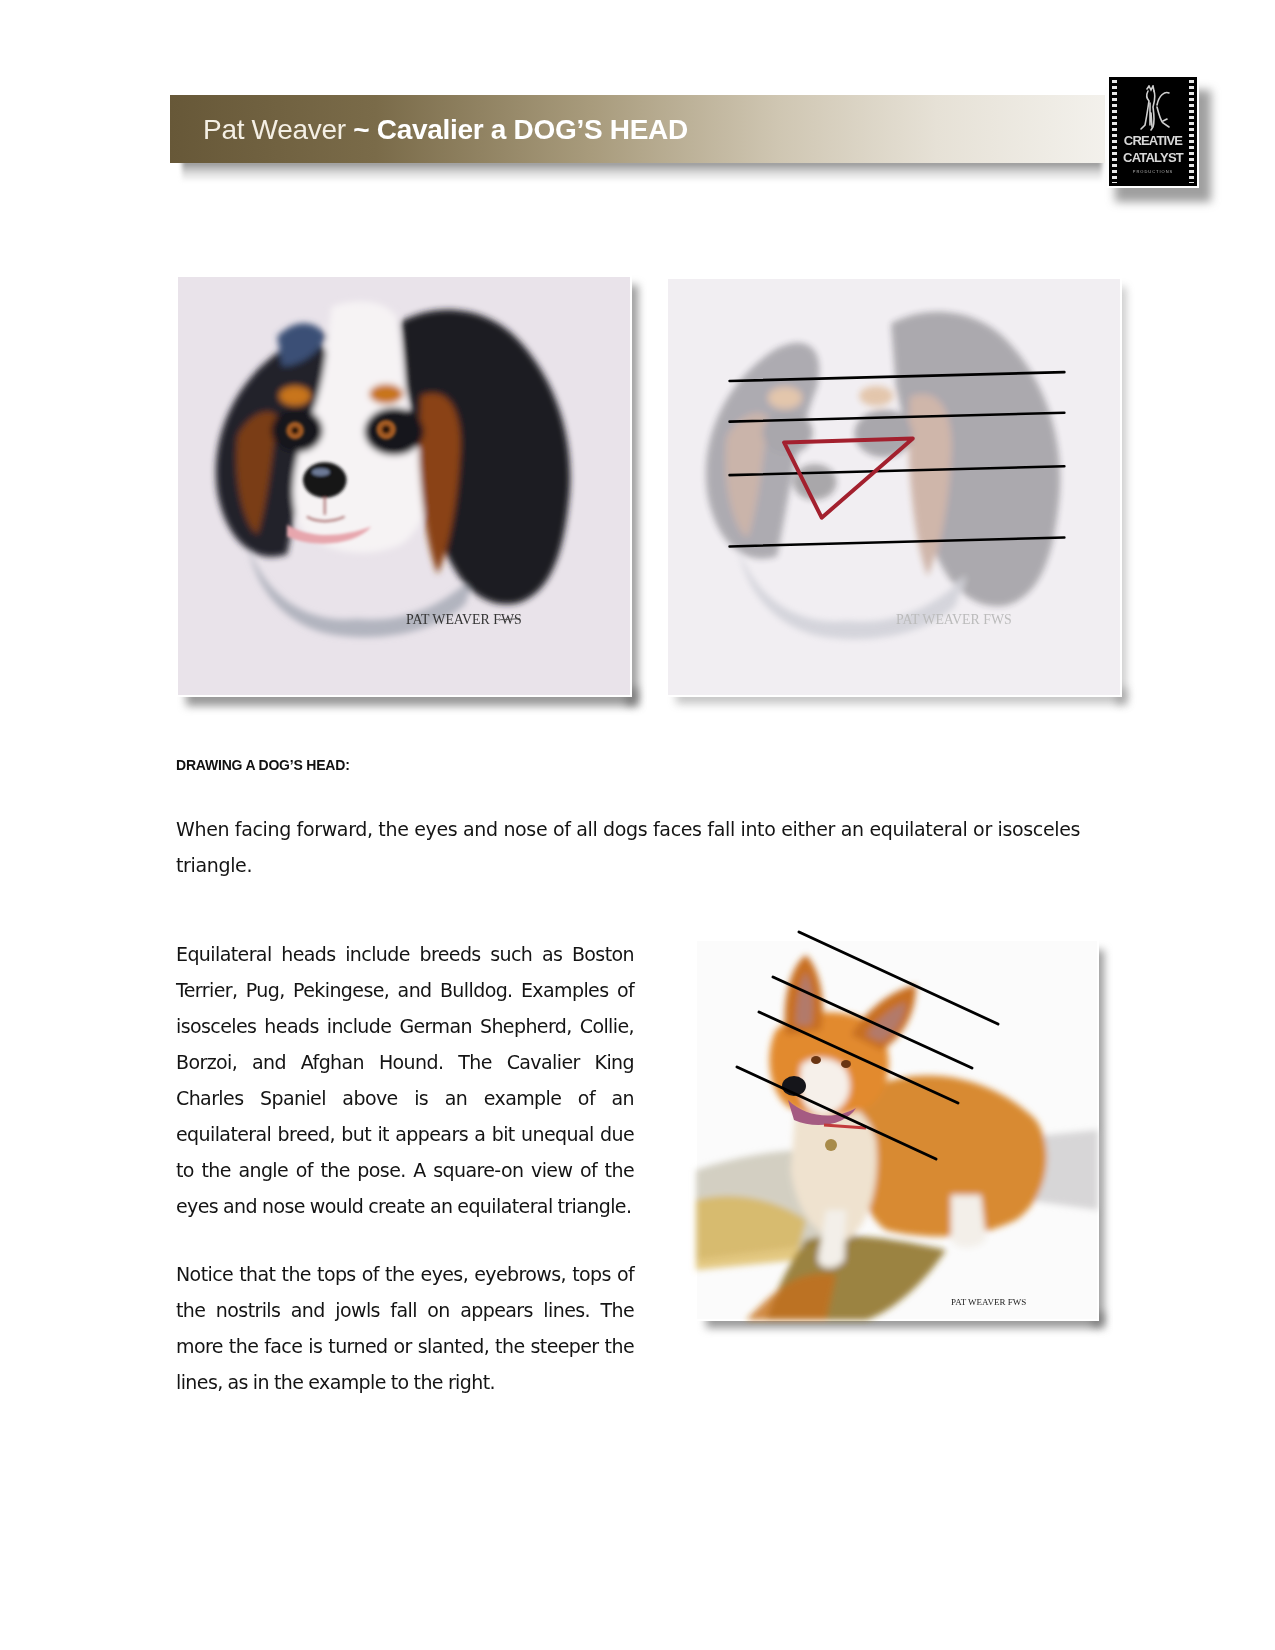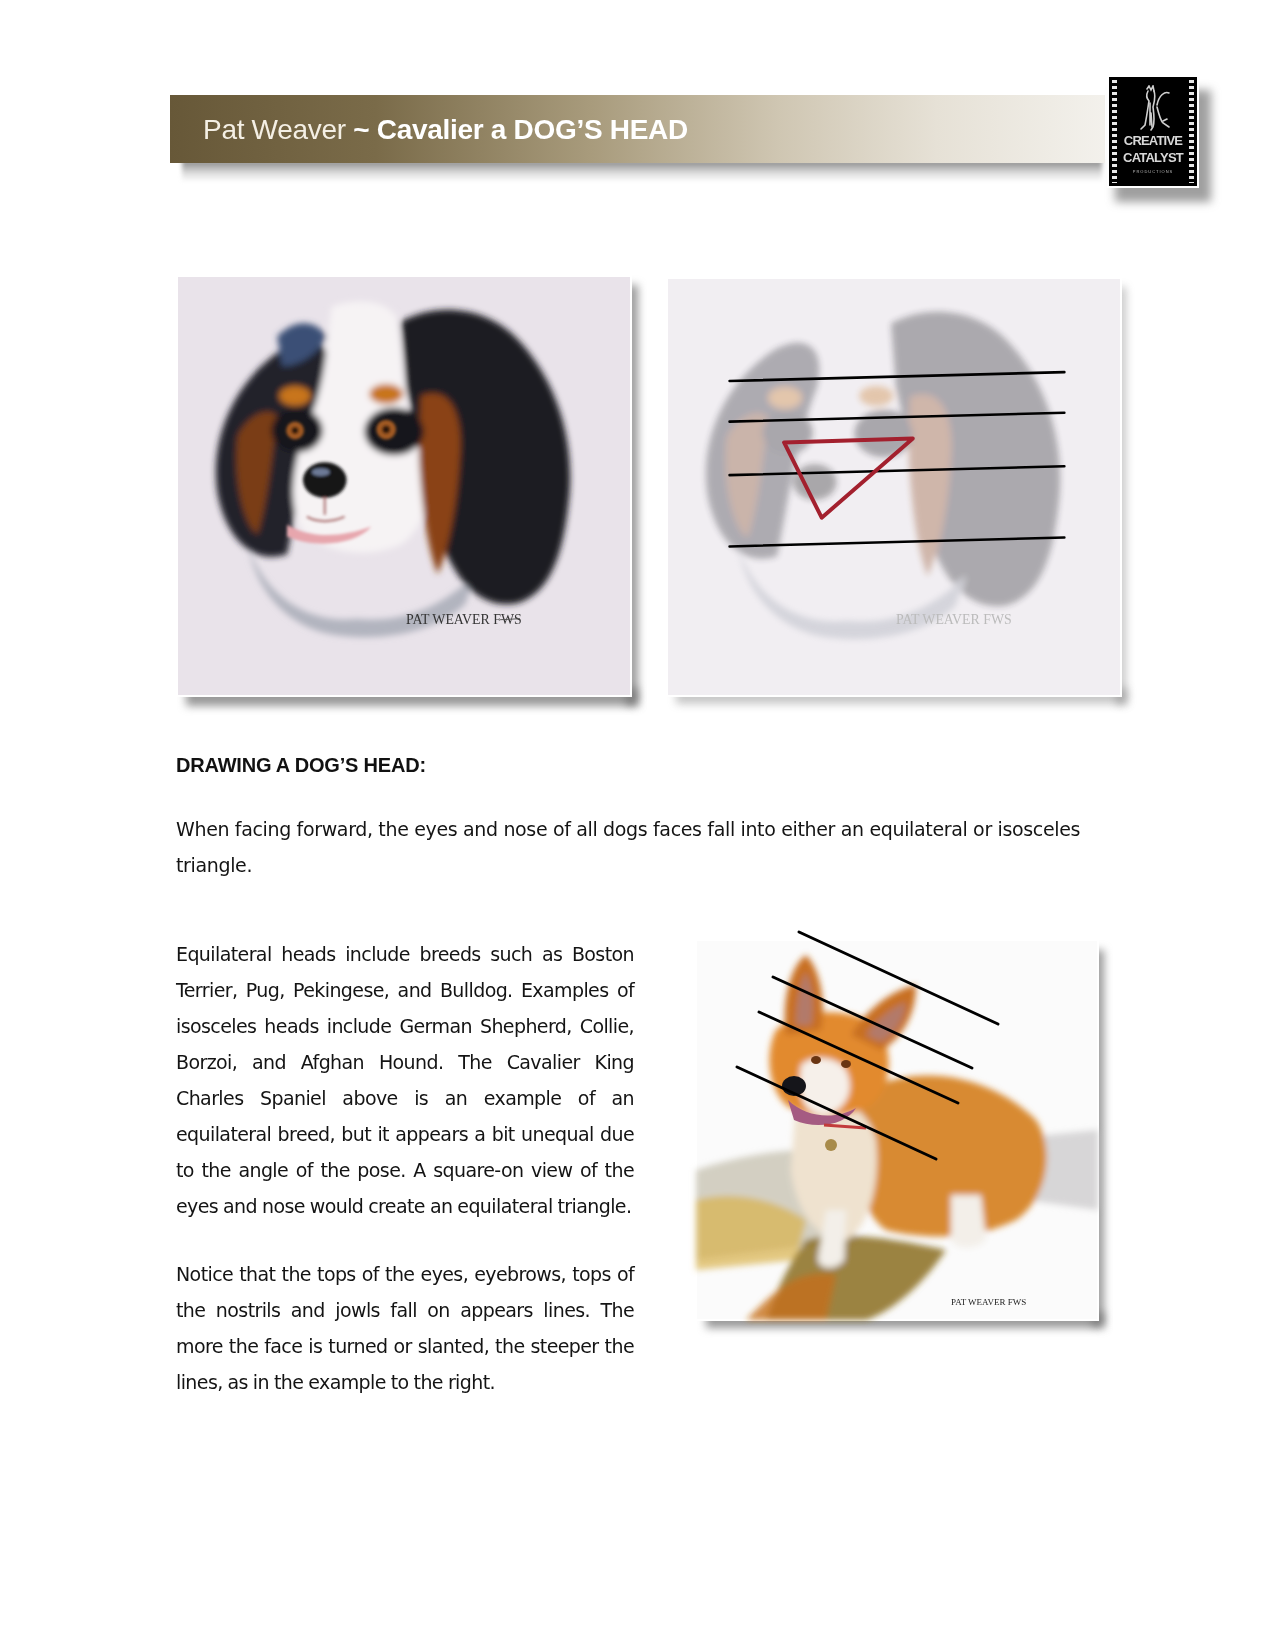--- a/index.html
+++ b/index.html
@@ -26,21 +26,21 @@
   .logo-line1 { top:56px; }
   .logo-line2 { top:73px; }
   .logo-line3 { position:absolute; left:12px; right:12px; top:92px; text-align:center; font-family:"Liberation Sans", sans-serif; color:#bbb; font-size:4px; letter-spacing:1px; }
 
   
   .frame-shadow { position:absolute; background:rgba(110,110,110,0.7); filter:blur(4px); }
   .frame { position:absolute; border:2px solid #ffffff; box-sizing:border-box; overflow:hidden; }
   .frame svg { position:absolute; left:0; top:0; width:100%; height:100%; }
 
   
-  .section-heading { position:absolute; left:176px; top:750px; font-family:"Liberation Sans", sans-serif; font-weight:bold; font-size:20px; line-height:30px; color:#111; letter-spacing:-0.2px; }
+  .section-heading { position:absolute; left:176px; top:750px; font-family:"Liberation Sans", sans-serif; font-weight:bold; font-size:14px; line-height:30px; color:#111; letter-spacing:-0.2px; }
   .para { position:absolute; font-family:"DejaVu Sans", sans-serif; font-size:19px; line-height:36px; color:#141414; }
   .para-intro { left:176px; top:811px; width:955px; letter-spacing:-0.35px; }
   .para-col { left:176px; width:458px; text-align:justify; letter-spacing:-0.6px; word-spacing:-0.5px;margin-top:28px; }
   .para-equilateral { top:908px; }
   .para-notice { top:1228px; }
 </style>
 </head>
 <body>
 
 <div class="header-shadow"></div>

